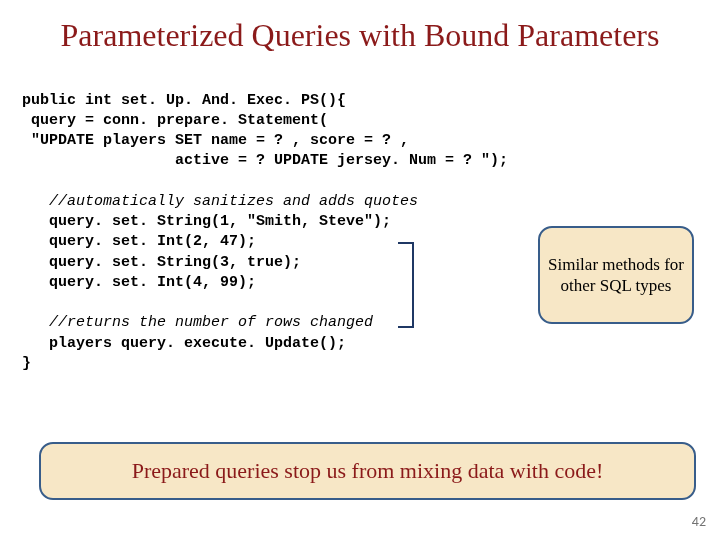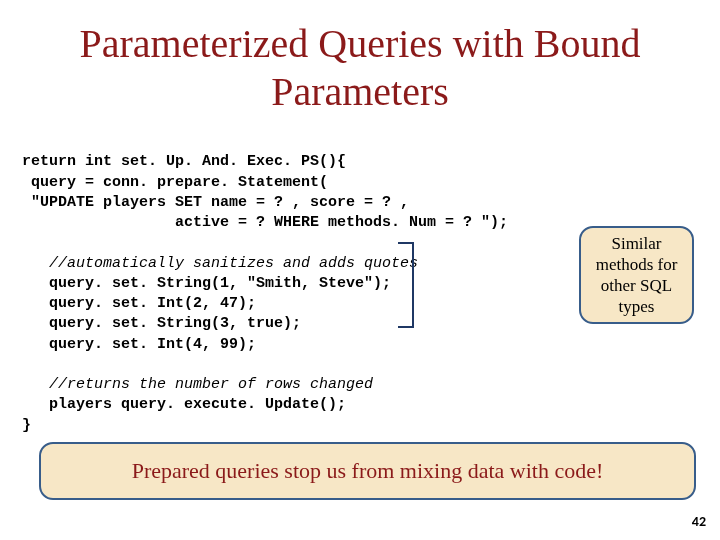--- a/index.html
+++ b/index.html
@@ -7,44 +7,45 @@
     width: 720px;
     height: 540px;
     background: #fff;
     font-family: Georgia, 'Times New Roman', serif;
     position: relative;
     overflow: hidden;
   }
   .title {
     text-align: center;
     color: #8b1a1a;
-    font-size: 40px;
+    font-size: 32px;
     font-weight: 400;
-    padding: 20px 40px 8px 40px;
+    padding: 8px 40px 8px 40px;
     line-height: 1.2;
+    margin-top: 8px;
   }
   .code-block {
     font-family: 'Courier New', Courier, monospace;
     font-size: 15px;
     font-weight: bold;
     color: #000;
     white-space: pre;
     padding: 8px 0 0 22px;
     line-height: 1.35;
     position: relative;
   }
   .code-block .comment {
     font-style: italic;
     font-weight: normal;
   }
   .callout {
     position: absolute;
     right: 26px;
     top: 226px;
-    width: 115px;
+    width: 156px;
     height: 98px;
     background: #f7e7c6;
     border: 2px solid #385d8a;
     border-radius: 14px;
     display: flex;
     align-items: center;
     justify-content: center;
     text-align: center;
     font-family: Georgia, serif;
     font-size: 17px;
@@ -76,34 +77,33 @@
     color: #8b1a1a;
     padding: 14px 10px;
     margin-left: 15px;
   }
   .page-num {
     position: absolute;
     right: 14px;
     bottom: 10px;
     font-family: Calibri, Arial, sans-serif;
     font-size: 14px;
-    color: #000000;
-    font-weight: bold;
+    color: #737373;
   }
 </style>
 </head>
 <body>
 
 <h1 class="title">Parameterized Queries with Bound Parameters</h1>
 
 <div class="code-block">
-<span>return int set. Up. And. Exec. PS(){</span>
+<span>public int set. Up. And. Exec. PS(){</span>
 <span> query = conn. prepare. Statement(</span>
 <span> "UPDATE players SET name = ? , score = ? ,</span>
-<span>                 active = ? WHERE methods. Num = ? ");</span>
+<span>                 active = ? UPDATE jersey. Num = ? ");</span>
 <span></span>
 <span class="comment">   //automatically sanitizes and adds quotes</span>
 <span>   query. set. String(1, "Smith, Steve");</span>
 <span>   query. set. Int(2, 47);</span>
 <span>   query. set. String(3, true);</span>
 <span>   query. set. Int(4, 99);</span>
 <span></span>
 <span class="comment">   //returns the number of rows changed</span>
 <span>   players query. execute. Update();</span>
 <span>}</span>

